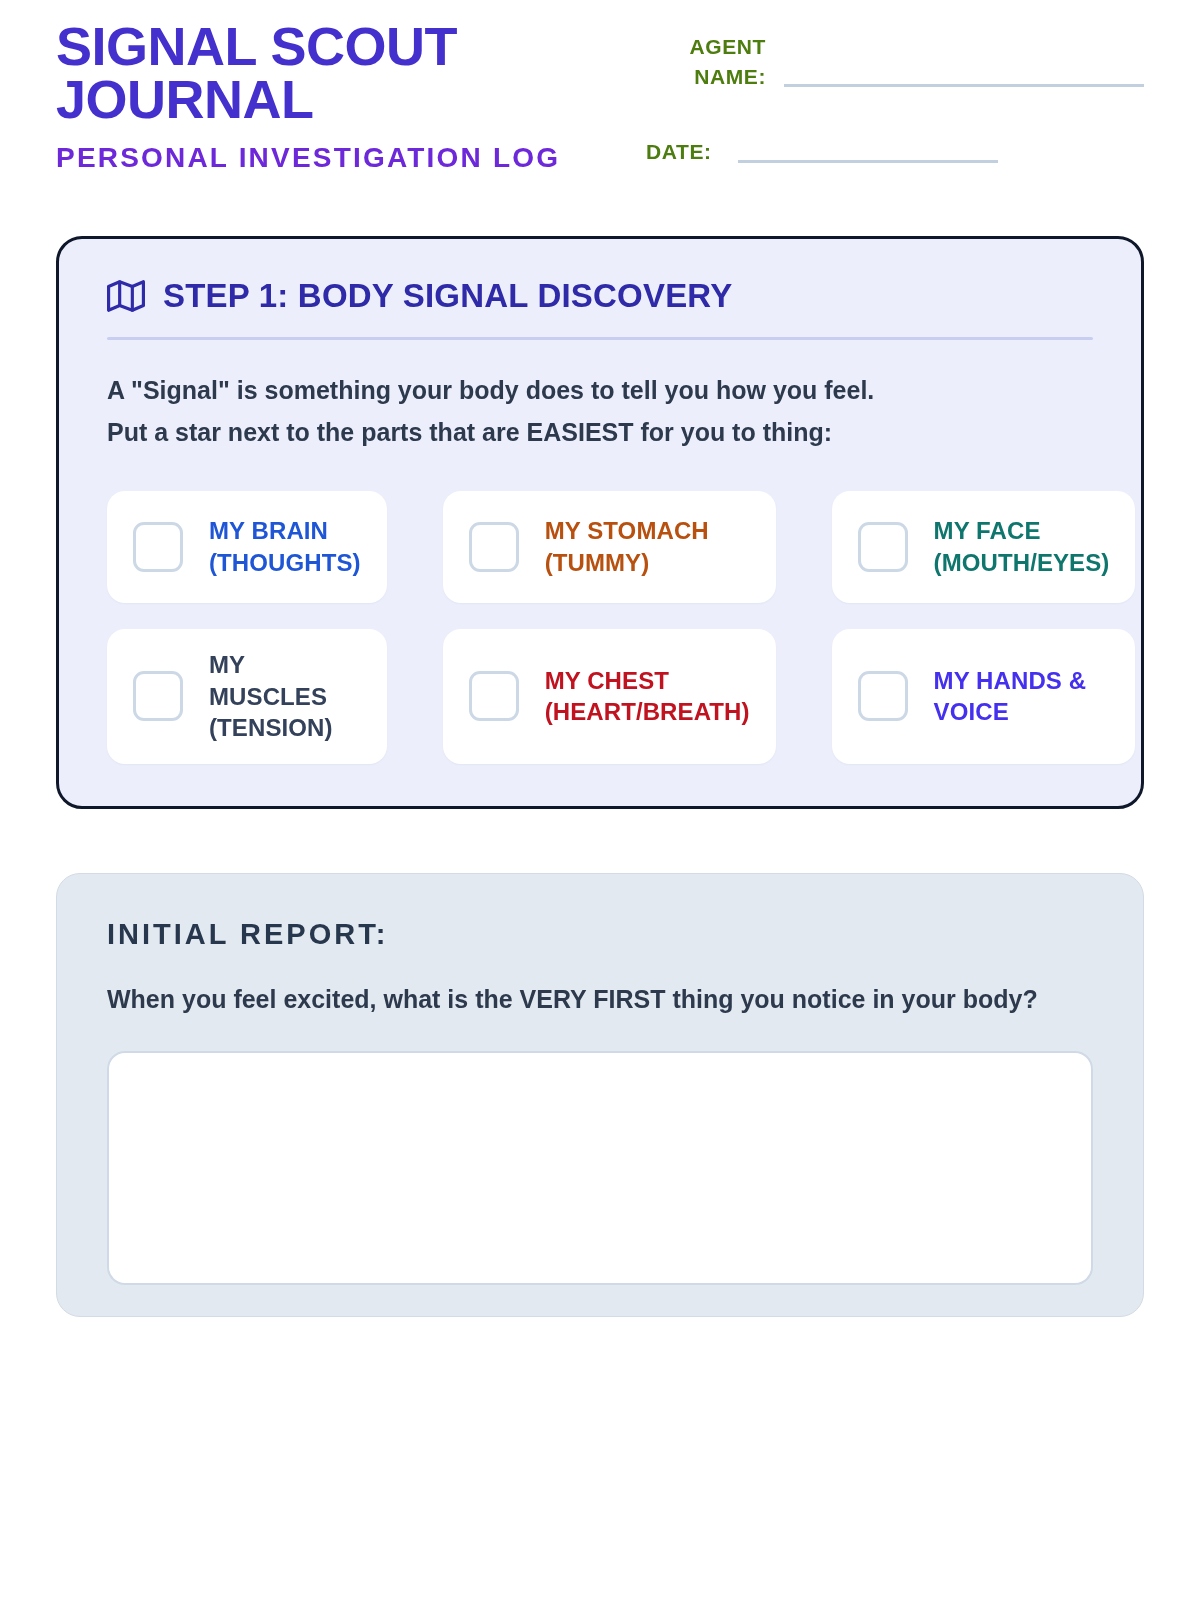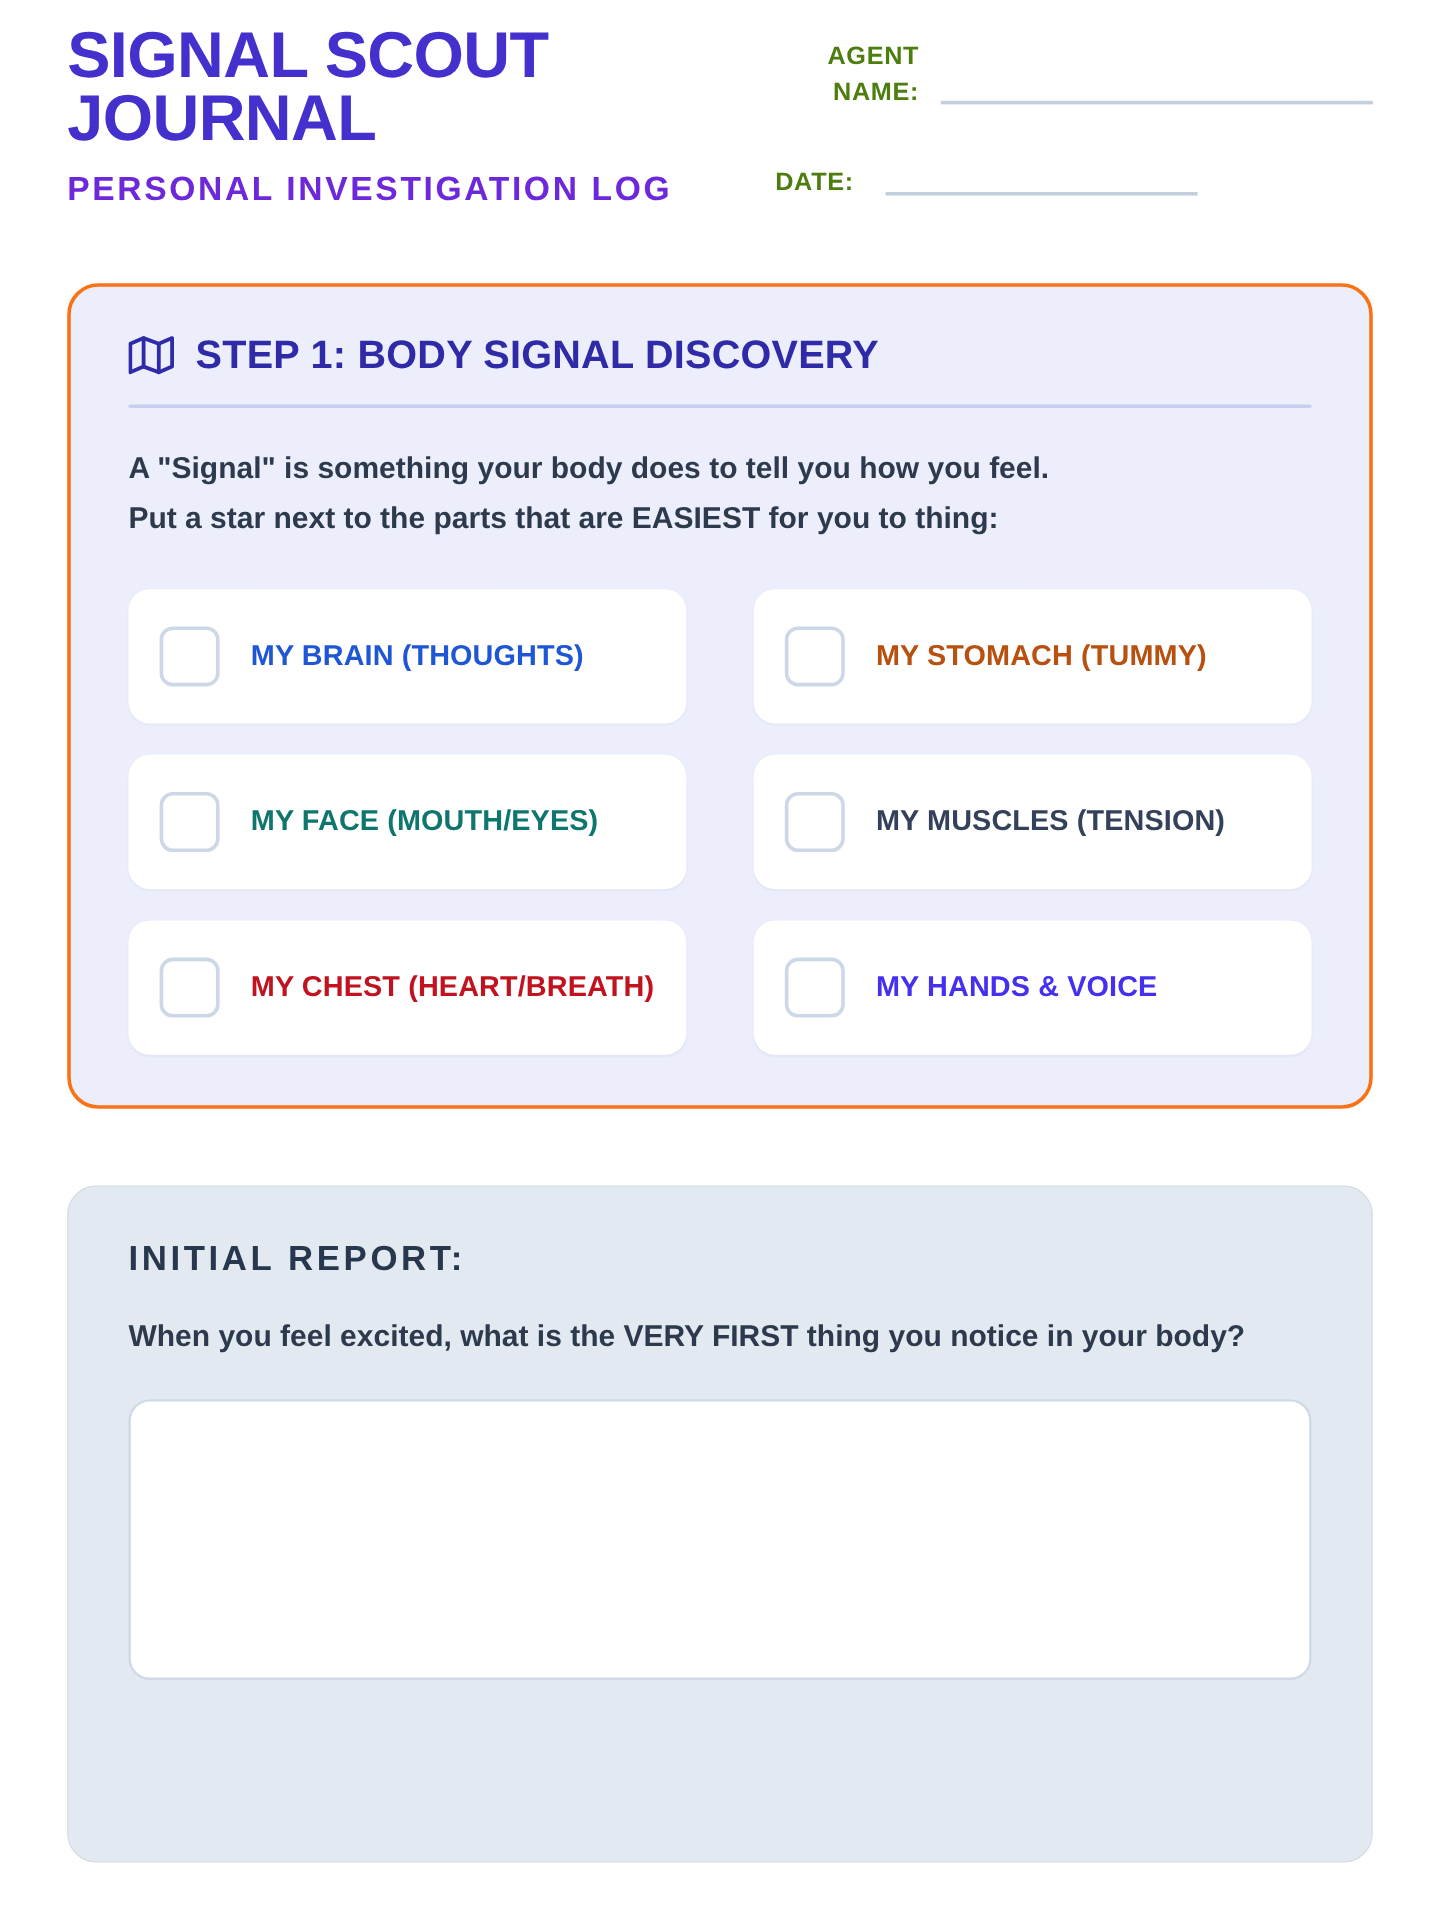--- a/index.html
+++ b/index.html
@@ -85,21 +85,21 @@
     flex: none;
     border-bottom: 3px solid #c2cfdf;
     align-self: flex-end;
   }
   .meta-line.name-line { width: 360px; margin-left: 18px; margin-bottom: 6px; }
   .meta-line.date-line { width: 260px; margin-left: 26px; margin-bottom: 4px; }
 
   
   .step-card {
     margin-top: 58px;
-    border: 3px solid #f97316;
+    border: 3px solid #0f172a;
     border-radius: 26px;
     background: #ecefFB;
     padding: 38px 48px 42px 48px;
   }
   .step-head {
     display: flex;
     align-items: center;
     gap: 18px;
   }
   .map-icon { width: 38px; height: 38px; flex: none; display: block; }
@@ -121,21 +121,21 @@
     margin-top: 30px;
     font-size: 25px;
     font-weight: 700;
     line-height: 1.65;
     color: #2d3a4d;
   }
 
   .options-grid {
     margin-top: 38px;
     display: grid;
-    grid-template-columns: 1fr 1fr;
+    grid-template-columns: 1fr 1fr 1fr;
     column-gap: 56px;
     row-gap: 26px;
   }
   .option {
     background: #ffffff;
     border-radius: 18px;
     min-height: 112px;
     box-sizing: border-box;
     padding: 20px 26px;
     display: flex;
@@ -159,21 +159,21 @@
     text-transform: uppercase;
   }
 
   
   .report-card {
     margin-top: 64px;
     background: #e3e9f0;
     border: 1px solid #d2dbe6;
     border-radius: 24px;
     padding: 44px 50px 0 50px;
-    height: 564px;
+    height: 444px;
     box-sizing: border-box;
   }
   .report-title {
     margin: 0;
     font-size: 29px;
     font-weight: 800;
     letter-spacing: 3px;
     color: #27374d;
     text-transform: uppercase;
   }

